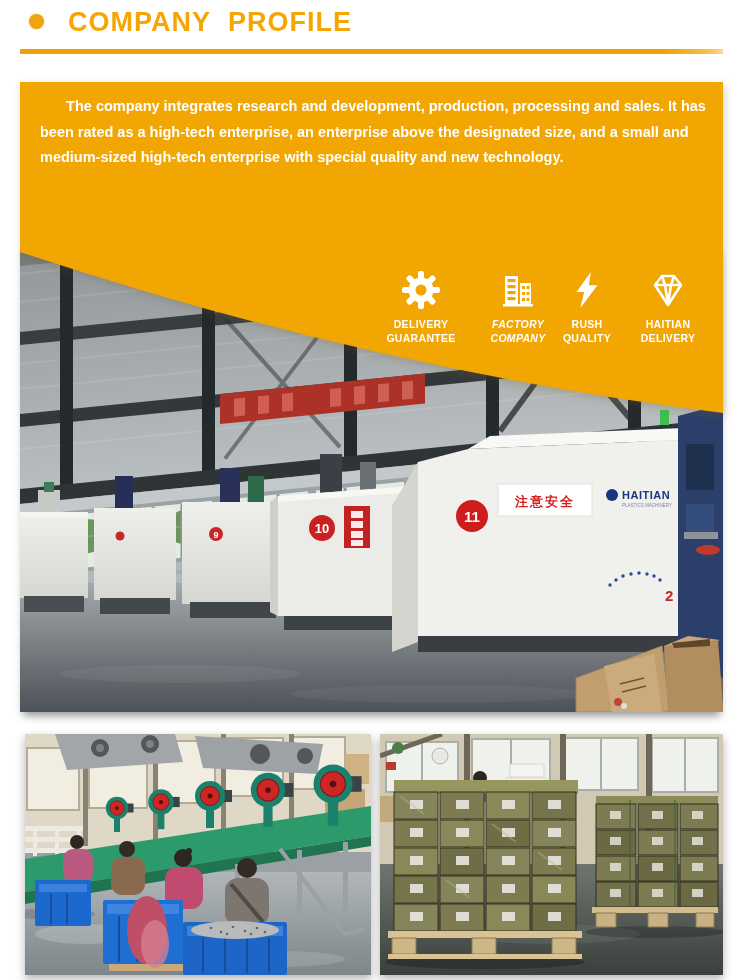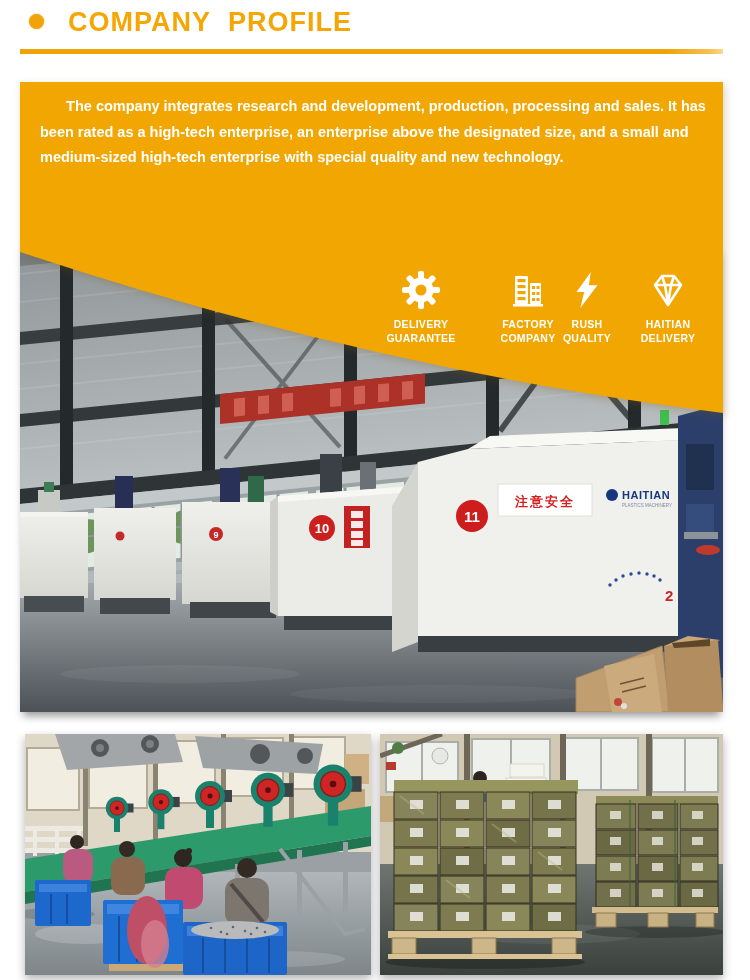--- a/index.html
+++ b/index.html
@@ -25,21 +25,21 @@
   .yellow-panel{position:absolute;left:20px;top:82px;width:703px;height:340px;z-index:2;
        overflow:visible;pointer-events:none;}
   .yellow-panel path{filter:drop-shadow(2px 3px 4px rgba(120,95,30,.28));}
   .intro{position:absolute;left:40px;top:94px;width:672px;z-index:3;color:#fff;
        font-size:14.5px;line-height:25.5px;font-weight:bold;}
   .intro p{margin:0;text-indent:1.8em;}
   
   .feature{position:absolute;top:268px;width:96px;z-index:3;text-align:center;color:#fff;}
   .feature .icon{height:44px;display:flex;align-items:center;justify-content:center;margin-bottom:5px;}
   .feature .lbl{font-size:10.5px;font-weight:bold;line-height:14px;letter-spacing:.3px;}
-  .f1{left:373px;} .f2{left:480px;} .f3{left:539px;} .f4{left:620px;}
+  .f1{left:373px;} .f2{left:470px;font-style:italic;} .f3{left:539px;} .f4{left:620px;}
   svg text{font-family:"Liberation Sans",sans-serif;}
 </style>
 </head>
 <body>
 
 <span class="dot"></span>
 <h1 class="page-title">COMPANY PROFILE</h1>
 <div class="rule"></div>
 
 <div class="photo photo-main">

